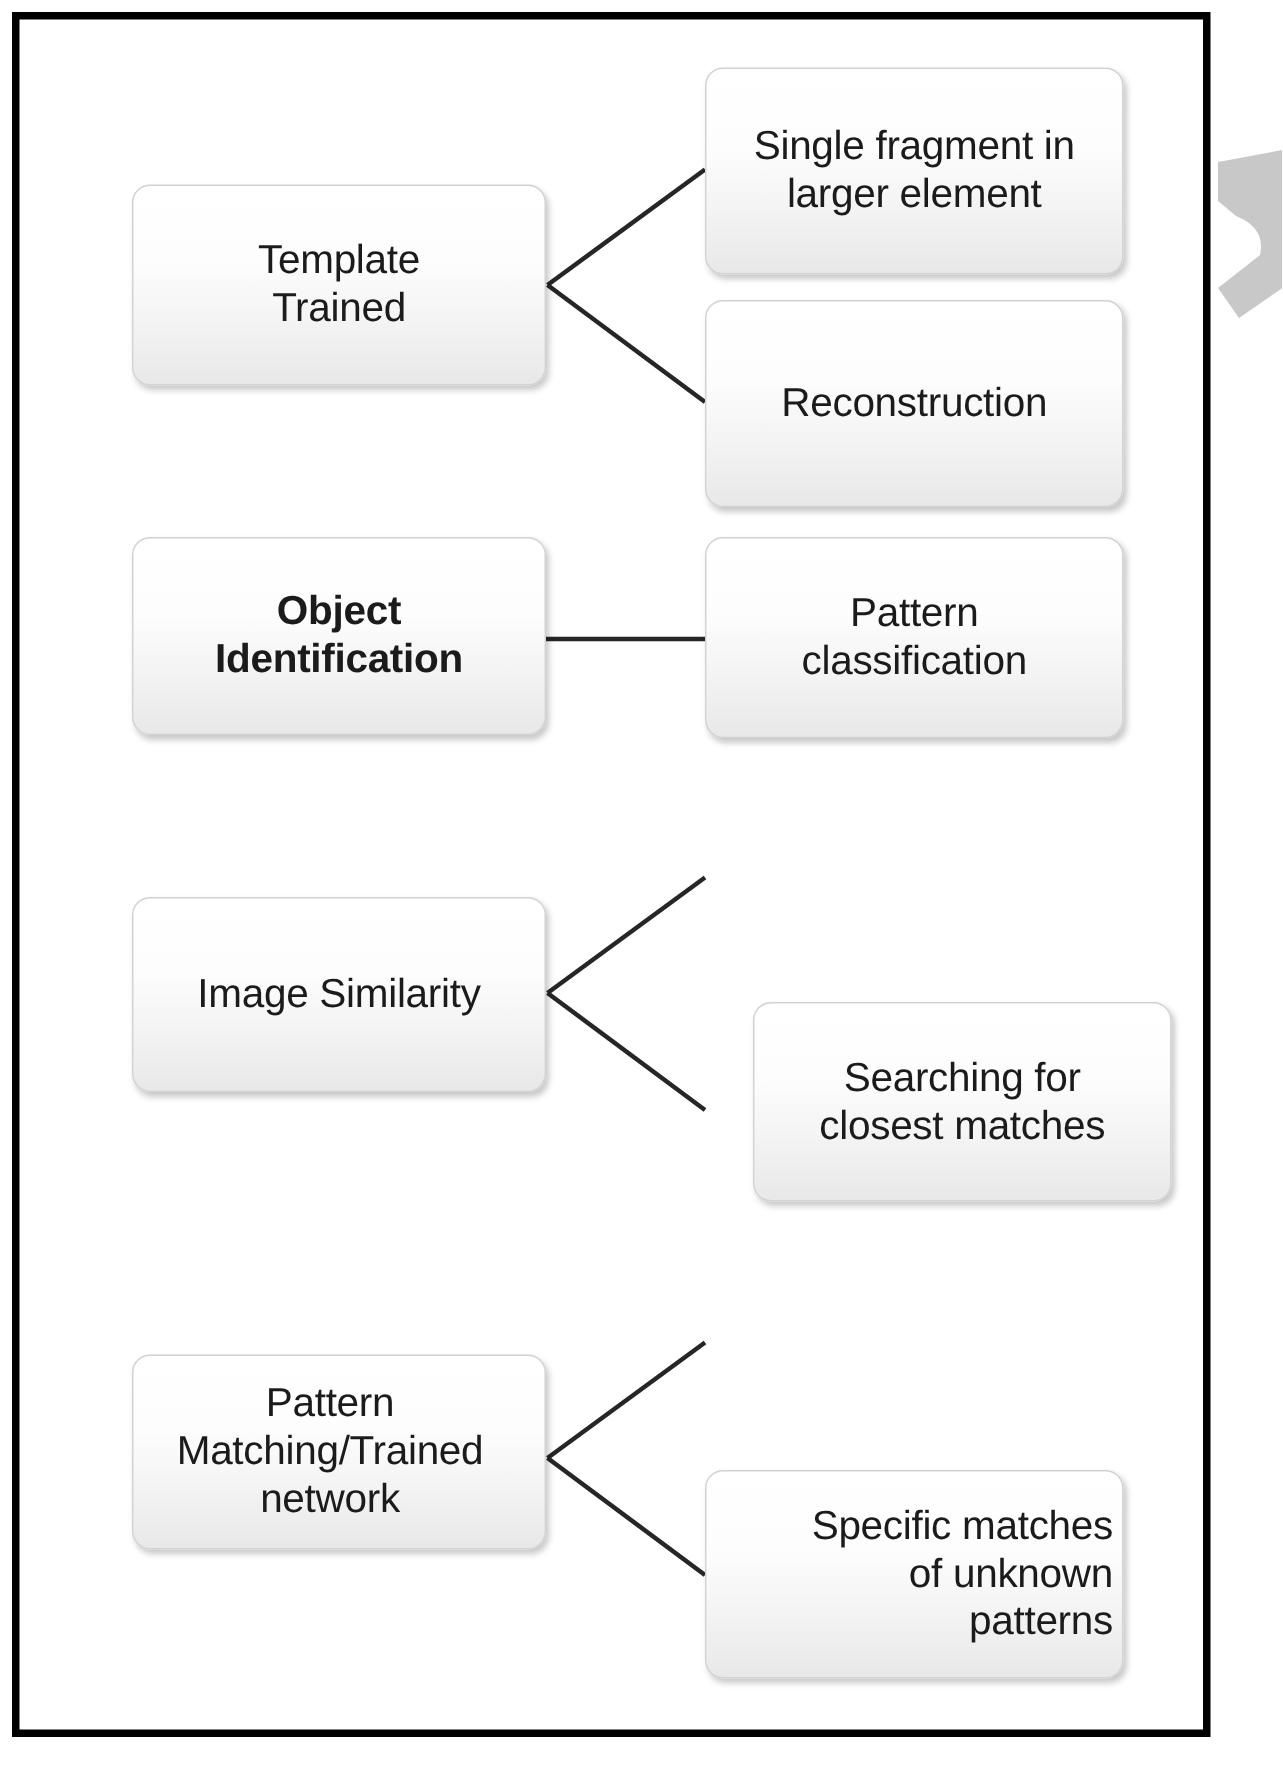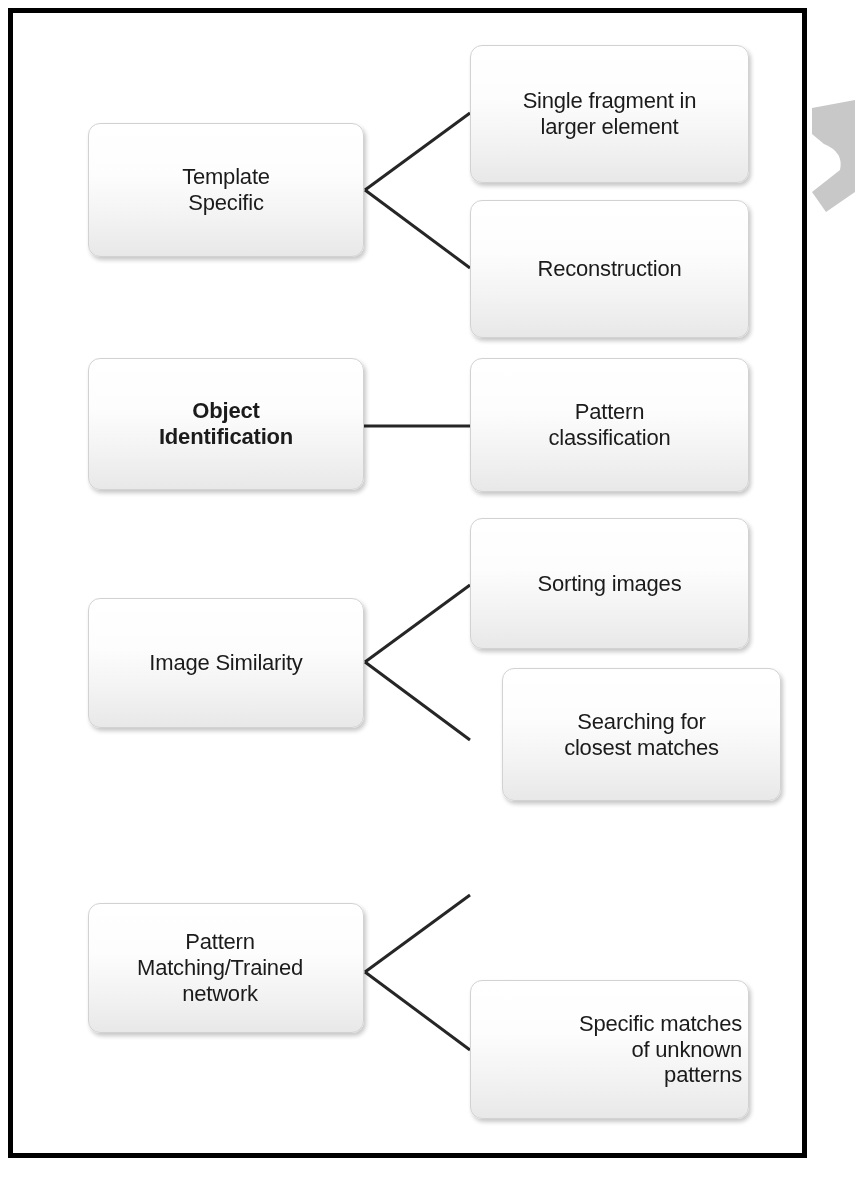--- a/index.html
+++ b/index.html
@@ -56,21 +56,21 @@
     box-sizing: border-box;
     border: 1px solid #d2d2d2;
     border-radius: 12px;
     background: linear-gradient(to bottom, #ffffff 0%, #fdfdfd 38%, #f3f3f3 70%, #e8e8e8 100%);
     box-shadow: 2px 3px 4px rgba(0,0,0,0.22);
     display: flex;
     align-items: center;
     justify-content: center;
     text-align: center;
     color: #1b1b1b;
-    font-size: 22px;
+    font-size: 27px;
     line-height: 1.18;
     padding: 16px 6px;
     letter-spacing: -0.2px;
   }
   .node .label {
     display: block;
     width: 100%;
     white-space: pre-line;
   }
 
@@ -109,44 +109,41 @@
 
     <polyline points="470,585 365,662" fill="none" stroke="#262626" stroke-width="3"></polyline>
     <polyline points="365,662 470,740" fill="none" stroke="#262626" stroke-width="3"></polyline>
 
     <polyline points="470,895 365,972" fill="none" stroke="#262626" stroke-width="3"></polyline>
     <polyline points="365,972 470,1050" fill="none" stroke="#262626" stroke-width="3"></polyline>
   </svg>
 
   <div class="node" id="node-template-matching">
     <span class="label">Template
-Specific</span>
+Trained</span>
   </div>
   <div class="node" id="node-single-fragment">
     <span class="label">Single fragment in
 larger element</span>
   </div>
   <div class="node" id="node-reconstruction">
     <span class="label">Reconstruction</span>
   </div>
 
   <div class="node" id="node-object-identification">
     <span class="label">Object
 Identification</span>
   </div>
   <div class="node" id="node-pattern-classification">
     <span class="label">Pattern
 classification</span>
   </div>
 
   <div class="node" id="node-image-similarity">
     <span class="label">Image Similarity</span>
-  </div>
-  <div class="node" id="node-sorting-images">
-    <span class="label">Sorting images</span>
   </div>
   <div class="node" id="node-searching-closest">
     <span class="label">Searching for
 closest matches</span>
   </div>
 
   <div class="node" id="node-pattern-matching-trained">
     <span class="label">Pattern
 Matching/Trained
 network</span>

